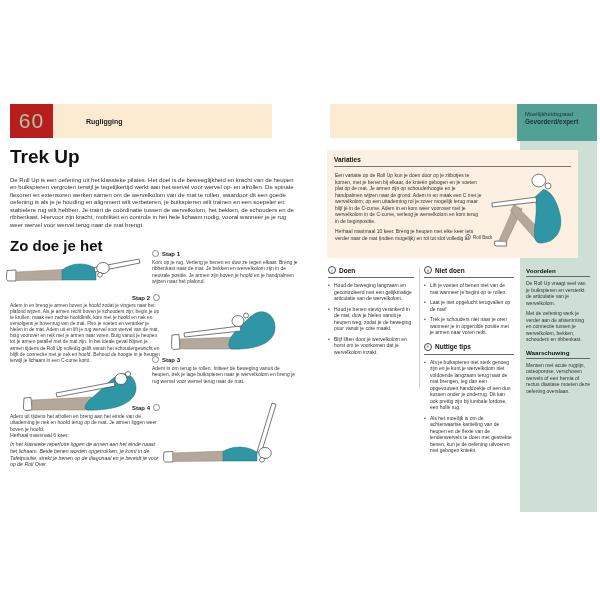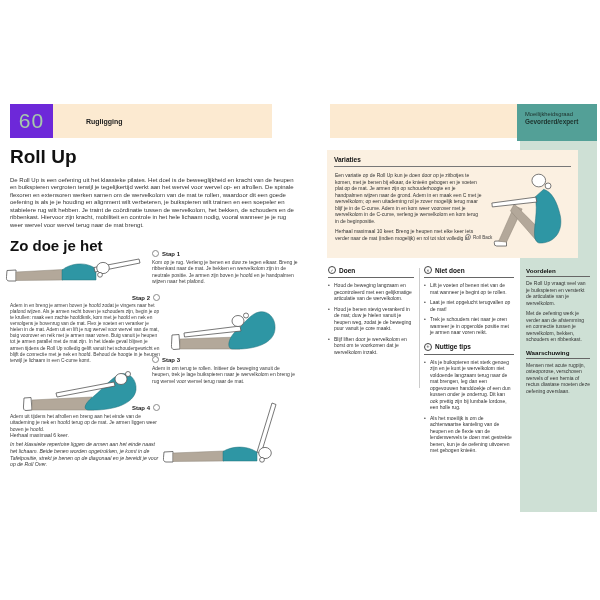--- a/index.html
+++ b/index.html
@@ -1,21 +1,21 @@
 <!DOCTYPE html>
 <html><head>
 <meta charset="utf-8">
 <style>
   html,body{margin:0;padding:0;}
   .sheet{position:relative;width:600px;height:600px;background:#ffffff;overflow:hidden;
          font-family:"Liberation Sans",sans-serif;color:#2f2f2f;}
   .abs{position:absolute;}
 
   
-  .pgnum{left:10px;top:104px;width:43px;height:34px;background:#6d28d9;
+  .pgnum{left:10px;top:104px;width:43px;height:34px;background:#b91c1c;
          display:flex;align-items:center;justify-content:center;
          font-size:21px;color:#a6c9ab;letter-spacing:1px;}
   .chapbar{left:53px;top:104px;width:219px;height:34px;background:#fcead1;
            display:flex;align-items:center;padding-left:33px;box-sizing:border-box;
            font-size:7px;font-weight:bold;color:#222;}
 
   .title{left:10px;top:146px;font-size:19px;font-weight:bold;color:#111;}
   .intro{left:10px;top:177px;width:288px;font-size:6px;line-height:1.24;color:#333;text-align:left;}
   .howhead{left:10px;top:237px;font-size:15px;font-weight:bold;color:#111;}
 
@@ -68,21 +68,21 @@
 
 <div class="sheet">
 
   <div class="abs pgnum">
     <span>60</span>
   </div>
   <div class="abs chapbar">
     <span>Rugligging</span>
   </div>
 
-  <div class="abs title">Roll Up</div>
+  <div class="abs title">Trek Up</div>
   <div class="abs intro">De Roll Up is een oefening uit het klassieke pilates. Het doel is de beweeglijkheid en kracht van de heupen en buikspieren vergroten terwijl je tegelijkertijd werkt aan het wervel voor wervel op- en afrollen. De spinale flexoren en extensoren werken samen om de wervelkolom van de mat te rollen, waardoor dit een goede oefening is als je je houding en alignment wilt verbeteren, je buikspieren wilt trainen en een soepeler en stabielere rug wilt hebben. Je traint de coördinatie tussen de wervelkolom, het bekken, de schouders en de ribbenkast. Hiervoor zijn kracht, mobiliteit en controle in het hele lichaam nodig, vooral wanneer je je rug weer wervel voor wervel terug naar de mat brengt.</div>
   <div class="abs howhead">Zo doe je het</div>
 
   <div class="abs" style="left:3px;top:250px;">
     <svg width="145" height="42" viewBox="0 0 145 42">
       <path d="M4,20.5 L13,20 L13,31 L6,31 Q3,31 3.5,26.5 Z" fill="#ffffff" stroke="#555" stroke-width="0.8"></path>
       <path d="M13,22 L60,19.5 L60,30 L13,30.5 Z" fill="#b3a89a" stroke="#8d8478" stroke-width="0.5"></path>
       <path d="M59,20 C68,13 80,12.5 88,16 L93,18.5 L93,30 L59,30 Z" fill="#2e96a4" stroke="#22707b" stroke-width="0.5"></path>
       <path d="M91,17.5 L136,9 L137,13 L92,22 Z" fill="#ffffff" stroke="#555" stroke-width="0.8"></path>
       <ellipse cx="100" cy="18" rx="6.3" ry="5.6" fill="#ffffff" stroke="#555" stroke-width="0.8"></ellipse>

